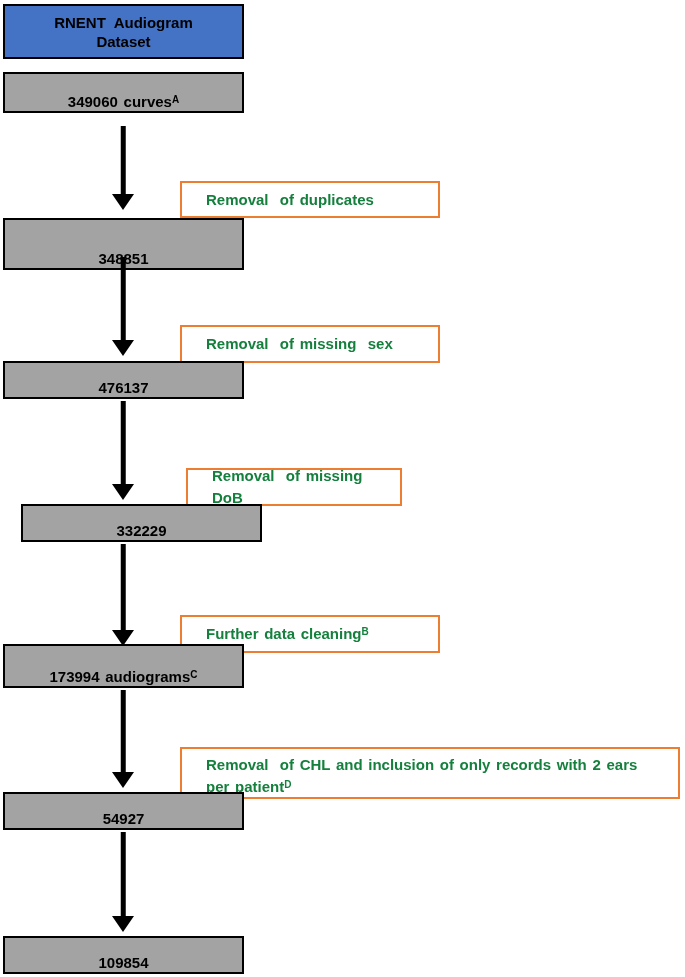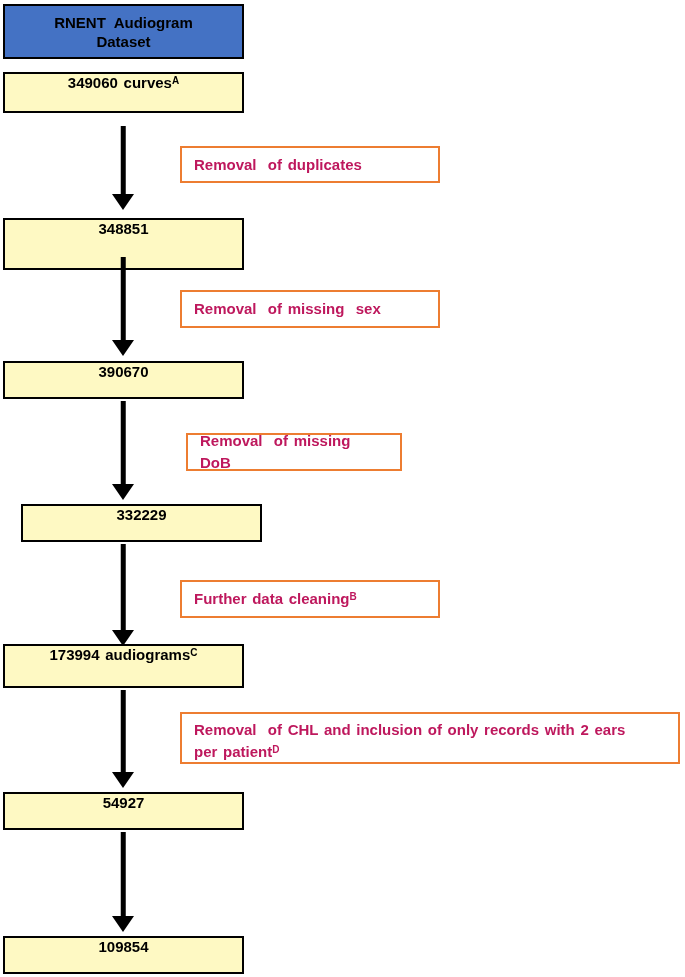--- a/index.html
+++ b/index.html
@@ -18,34 +18,34 @@
   .header-box {
     background: #4472C4;
     border: 2px solid #000000;
     display: flex; align-items: center; justify-content: center;
     text-align: center;
   }
   .header-box .txt { white-space: pre-wrap; font-size: 15px; line-height: 19px; }
 
   
   .node-box {
-    background: #fef9c3;
+    background: #a3a3a3;
     border: 2px solid #000000;
-    display: flex; align-items: flex-start; justify-content: center;
+    display: flex; align-items: flex-end; justify-content: center;
     text-align: center;
   }
   .node-box .txt { white-space: pre-wrap; font-size: 15px; line-height: 18px; word-spacing: 1.5px; }
 
   
   .step-box {
     background: #ffffff;
     border: 2px solid #ED7D31;
-    color: #be185d;
+    color: #15803d;
     display: flex; align-items: center;
-    padding-left: 12px; padding-right: 8px;
+    padding-left: 24px; padding-right: 8px; margin-top: 35px;
   }
   .step-box.multi { align-items: flex-start; padding-top: 5px; }
   .step-box .txt { white-space: pre-wrap; font-size: 15px; line-height: 22px; word-spacing: 1.5px; }
 
   sup.sup { font-size: 10px; line-height: 0; vertical-align: 4px; }
 
   
   .arrow { width: 24px; }
   .arrow::before {
     content: ""; position: absolute;
@@ -85,21 +85,21 @@
     <span class="txt"><span>348851</span><sup class="sup"></sup></span>
   </div>
 
   <div class="abs arrow" style="left:111px; top:257px; height:99px;"></div>
 
   <div class="abs step-box" style="left:180px; top:290px; width:260px; height:38px;">
     <span class="txt"><span>Removal  of missing  sex</span><sup class="sup"></sup></span>
   </div>
 
   <div class="abs node-box" style="left:3px; top:361px; width:241px; height:38px;">
-    <span class="txt"><span>390670</span><sup class="sup"></sup></span>
+    <span class="txt"><span>476137</span><sup class="sup"></sup></span>
   </div>
 
   <div class="abs arrow" style="left:111px; top:401px; height:99px;"></div>
 
   <div class="abs step-box" style="left:186px; top:433px; width:216px; height:38px;">
     <span class="txt"><span>Removal  of missing  DoB</span><sup class="sup"></sup></span>
   </div>
 
   <div class="abs node-box" style="left:21px; top:504px; width:241px; height:38px;">
     <span class="txt"><span>332229</span><sup class="sup"></sup></span>

